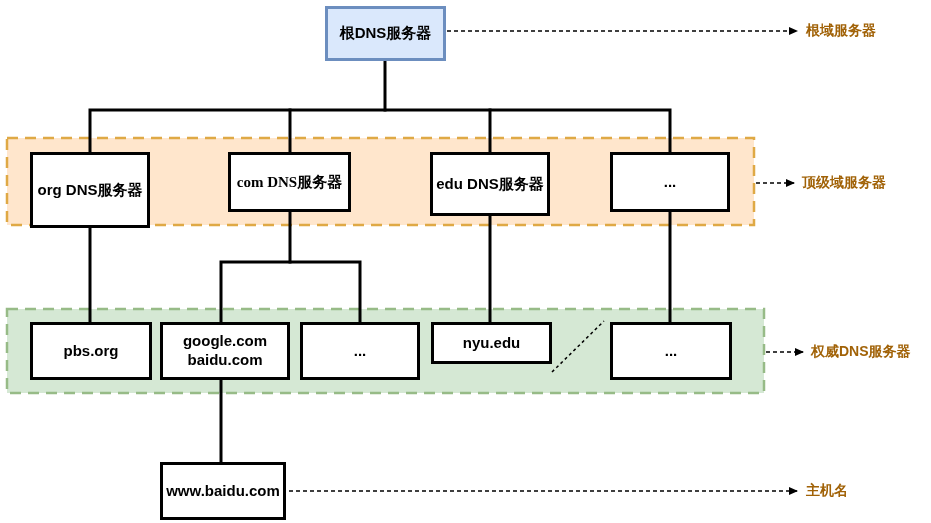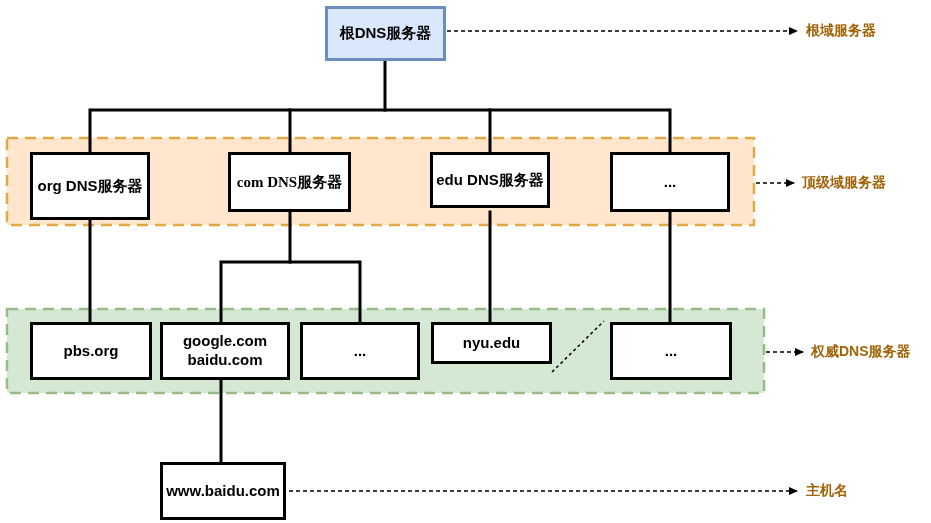--- a/index.html
+++ b/index.html
@@ -71,27 +71,27 @@
     <path class="ref-arrow" marker-end="url(#arrow)" d="M447,31 L797,31"></path>
     <path class="ref-arrow" marker-end="url(#arrow)" d="M756,183 L794,183"></path>
     <path class="ref-arrow" marker-end="url(#arrow)" d="M766,352 L803,352"></path>
     <path class="ref-arrow" marker-end="url(#arrow)" d="M282,491 L797,491"></path>
   </svg>
 
   <div class="node root" style="left:325px;top:6px;width:121px;height:55px;">
     <span>根DNS服务器</span>
   </div>
 
-  <div class="node" style="left:30px;top:152px;width:120px;height:68px;">
+  <div class="node" style="left:30px;top:152px;width:120px;height:76px;">
     <span>org DNS服务器</span>
   </div>
   <div class="node" style="left:228px;top:152px;width:123px;height:60px;font-family:Liberation Serif, serif;">
     <span>com DNS服务器</span>
   </div>
-  <div class="node" style="left:430px;top:152px;width:120px;height:56px;">
+  <div class="node" style="left:430px;top:152px;width:120px;height:64px;">
     <span>edu DNS服务器</span>
   </div>
   <div class="node" style="left:610px;top:152px;width:120px;height:60px;">
     <span>...</span>
   </div>
 
   <div class="node" style="left:30px;top:322px;width:122px;height:58px;">
     <span>pbs.org</span>
   </div>
   <div class="node" style="left:160px;top:322px;width:130px;height:58px;">

